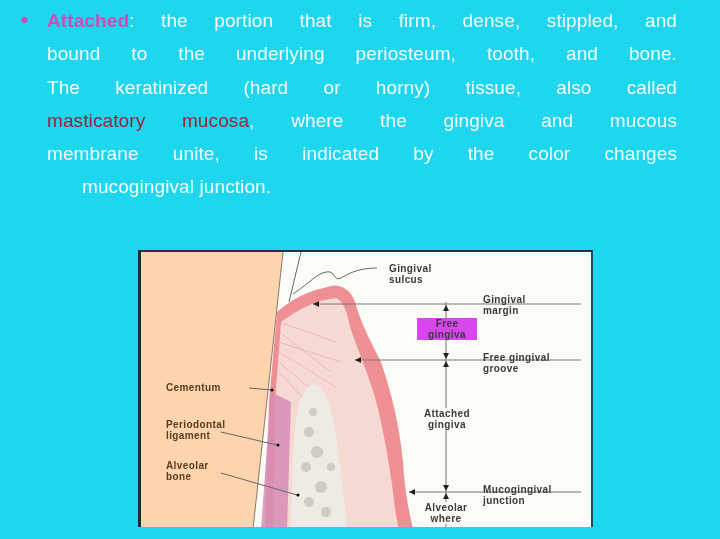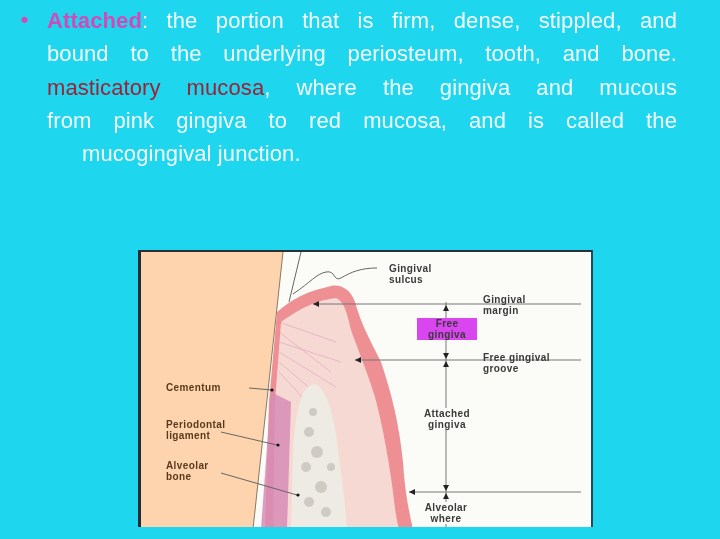--- a/index.html
+++ b/index.html
@@ -7,21 +7,21 @@
       width: 720px; height: 539px; overflow: hidden;
       background: #1ed6ee;
       position: relative;
       font-family: "DejaVu Sans", "Liberation Sans", sans-serif;
     }
     .slide { position: absolute; inset: 0; background: #1ed6ee; }
     .bullet-block {
       position: absolute; left: 47px; top: 4px; width: 630px;
       color: #f4fbff;
       font-family: "Liberation Sans", "DejaVu Sans", sans-serif;
-      font-size: 22px; line-height: 33.3px;
+      font-size: 19px; line-height: 33.3px;
       text-align: justify; letter-spacing: 0.1px;
     }
     .bullet-dot {
       position: absolute; left: 18px; top: 4px;
       color: #d24ab8; font-size: 22px; line-height: 33px;
     }
     .term { color: #d24ab8; font-weight: bold; }
     .term2 { color: #9e2136; }
     .line { display: block; text-align-last: justify; white-space: nowrap; }
     .line.last { text-align-last: left; margin-left: 35px; }
@@ -45,22 +45,23 @@
     .lbl.center { text-align: center; }
   </style>
 </head>
 <body>
 
 <div class="slide">
   <span class="bullet-dot">•</span>
   <div class="bullet-block">
     <span class="line"><span class="term">Attached</span><span>: the portion that is firm, dense, stippled, and</span></span>
     <span class="line">bound to the underlying periosteum, tooth, and bone.</span>
+    <span class="line">The keratinized (hard or horny) tissue, also called</span>
     <span class="line"><span class="term2">masticatory mucosa</span><span>, where the gingiva and mucous</span></span>
-    <span class="line">from pink gingiva to red mucosa, and is called the</span>
+    <span class="line">membrane unite, is indicated by the color changes</span>
     <span class="line last">mucogingival junction.</span>
   </div>
 
   <div class="diagram">
     <svg width="455" height="277" viewBox="0 0 455 277">
 
       <path d="M0 0 L142 0 L128 130 L112 277 L0 277 Z" fill="#fdd4ad"></path>
       <line x1="142" y1="0" x2="112" y2="277" stroke="#8a7a66" stroke-width="1"></line>
 
       <path d="M136 60 C160 40 175 38 190 34 C200 32 210 38 214 50 C220 72 230 90 240 110 C250 140 258 170 262 210 C264 240 268 260 272 277 L124 277 L128 150 Z" fill="#ee8f93"></path>
@@ -137,20 +138,24 @@
       <div>sulcus</div>
     </div>
     <div class="lbl" style="left:342px; top:42px;">
       <div>Gingival</div>
       <div>margin</div>
     </div>
     <div class="lbl" style="left:342px; top:100px;">
       <div>Free gingival</div>
       <div>groove</div>
     </div>
+    <div class="lbl" style="left:342px; top:232px;">
+      <div>Mucogingival</div>
+      <div>junction</div>
+    </div>
 
     <div class="lbl center" style="left:276px; top:66px; width:60px; background:#d946ef;">
       <div>Free</div>
       <div>gingiva</div>
     </div>
     <div class="lbl center" style="left:268px; top:156px; width:76px; background:#fbfbf7;">
       <div>Attached</div>
       <div>gingiva</div>
     </div>
     <div class="lbl center" style="left:272px; top:250px; width:66px; background:#fbfbf7;">

